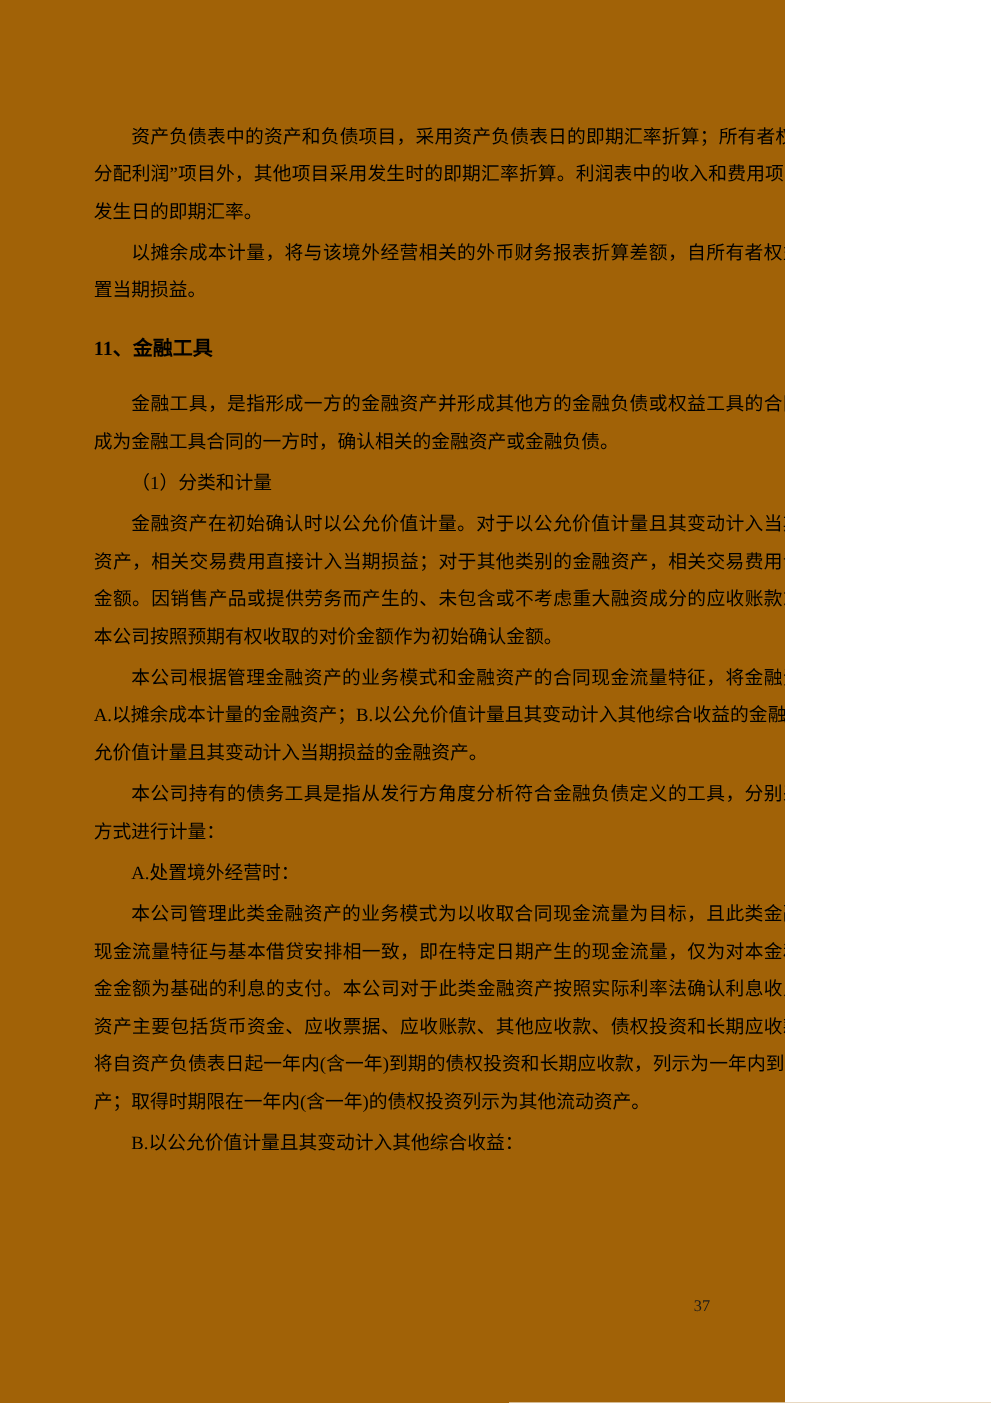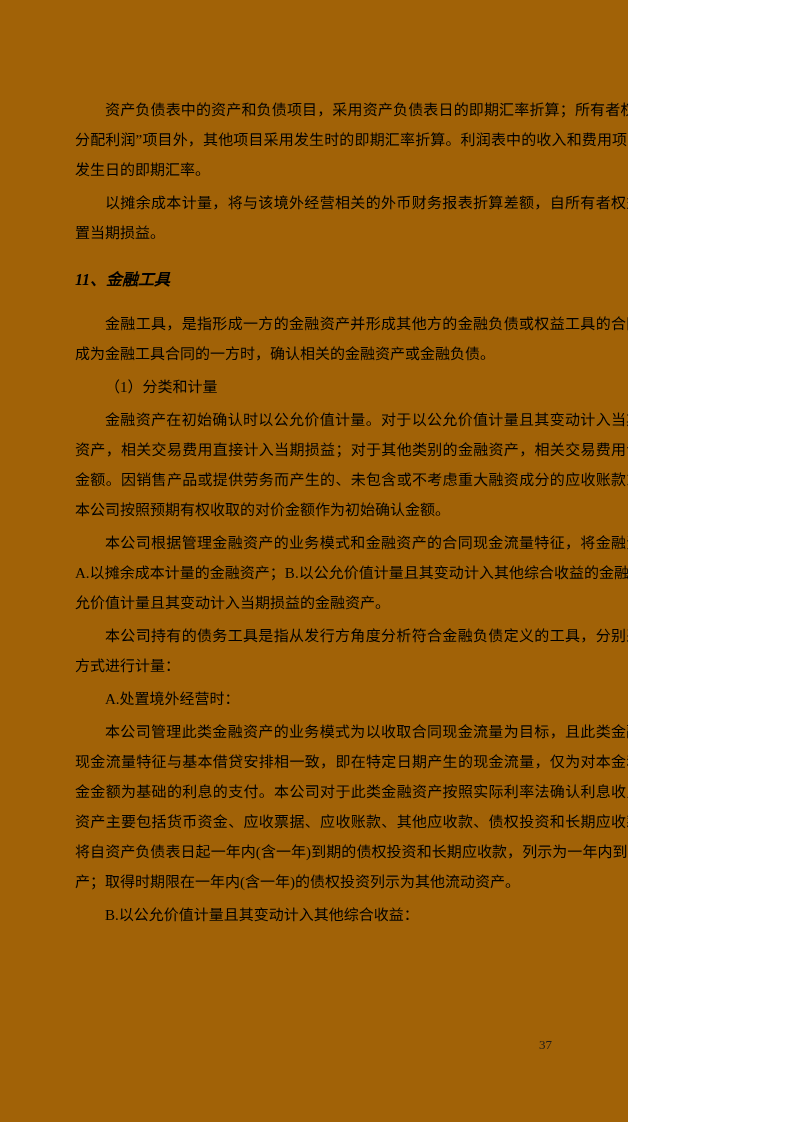--- a/index.html
+++ b/index.html
@@ -31,26 +31,25 @@
     letter-spacing: 0;
     word-break: break-all;
   }
   .heading1 {
     margin: 17px 0 14px 0;
     font-size: 16px;
     font-weight: bold;
     line-height: 30px;
     text-align: left;
     text-indent: 0;
-    font-style: italic;
   }
   .page-number {
     position: absolute;
     top: 1036px;
-    right: 76px;
+    right: 60px;
     font-size: 13px;
     line-height: 18px;
     color: #1a1a1a;
   }
 </style>
 </head>
 <body>
 
 <div class="page">
   <div class="content">

